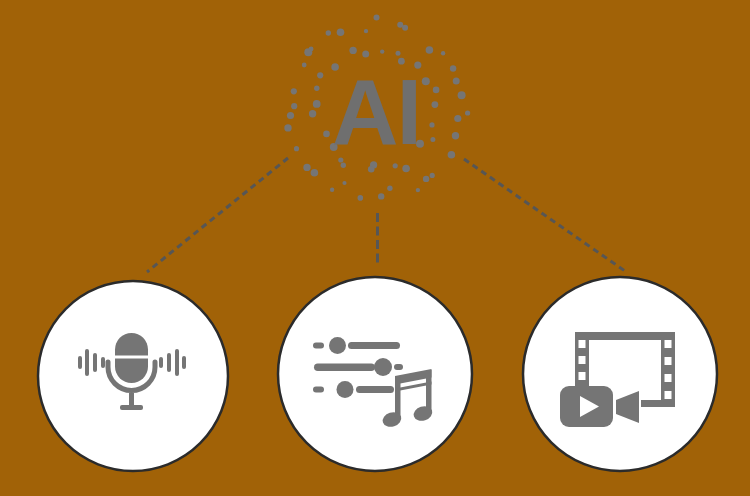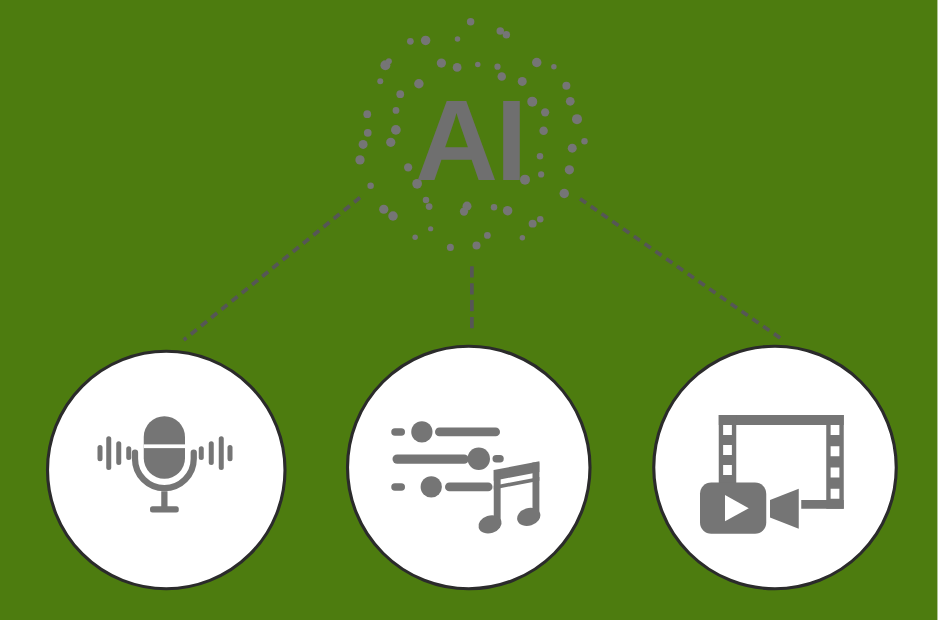--- a/index.html
+++ b/index.html
@@ -1,20 +1,20 @@
 <!DOCTYPE html>
 <html><head>
 <meta charset="utf-8">
 <style>
   html, body { margin: 0; padding: 0; background: #ffffff; }
   .canvas {
     position: relative;
     width: 750px;
     height: 496px;
-    background: #4d7c0f;
+    background: #a16207;
     overflow: hidden;
     font-family: "Liberation Sans", sans-serif;
   }
   svg { display: block; }
   .icon-fill   { fill: #757575; }
   .icon-white  { fill: #ffffff; }
   .node-circle { fill: #ffffff; stroke: #2b2b2b; stroke-width: 2.5; }
   .connector   { stroke: #565656; stroke-width: 3; fill: none; }
   .hub-dots circle { fill: #757575; }
   .hub-label {

